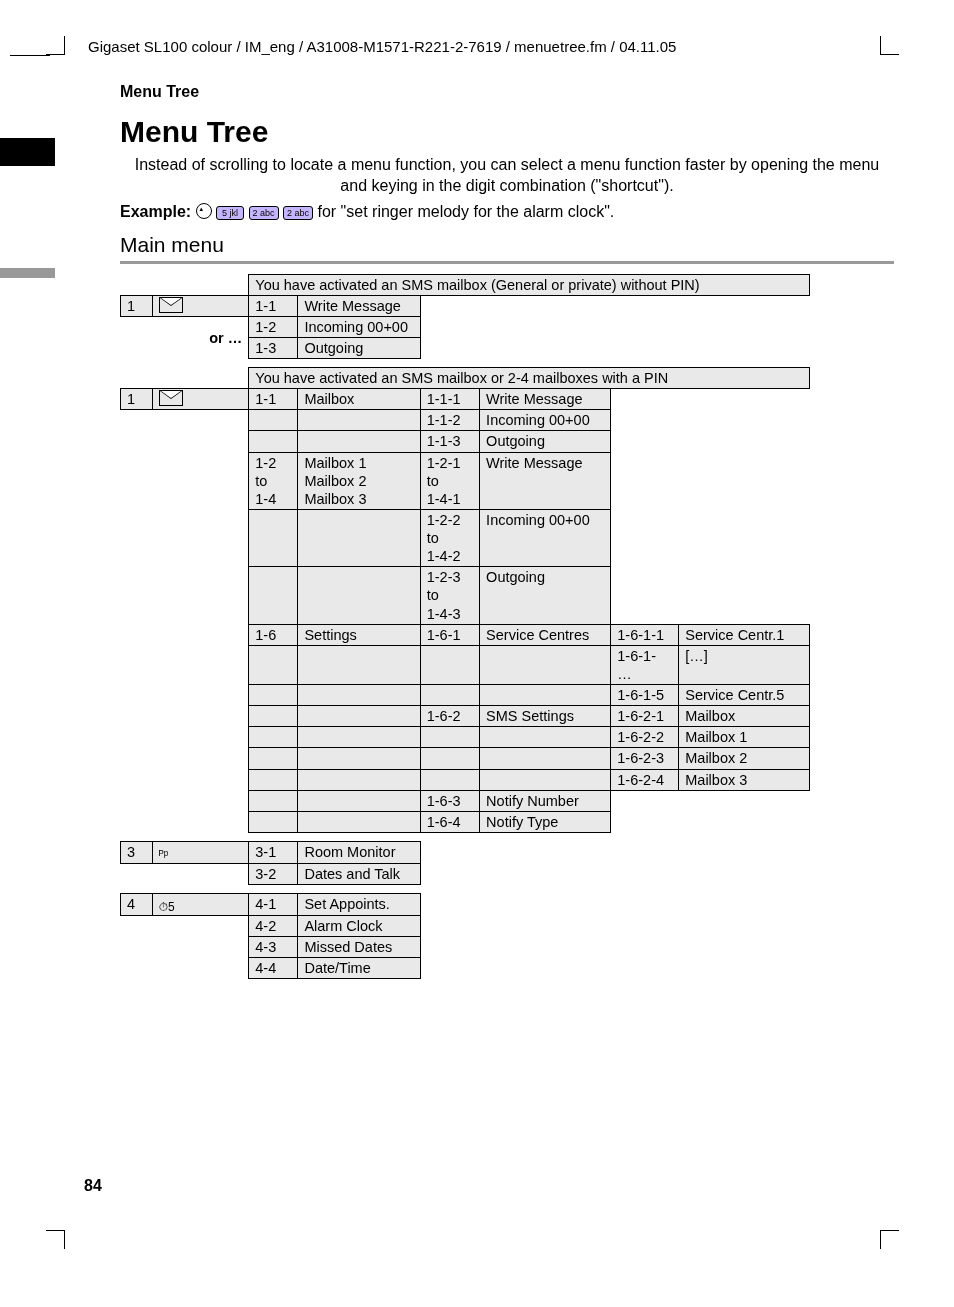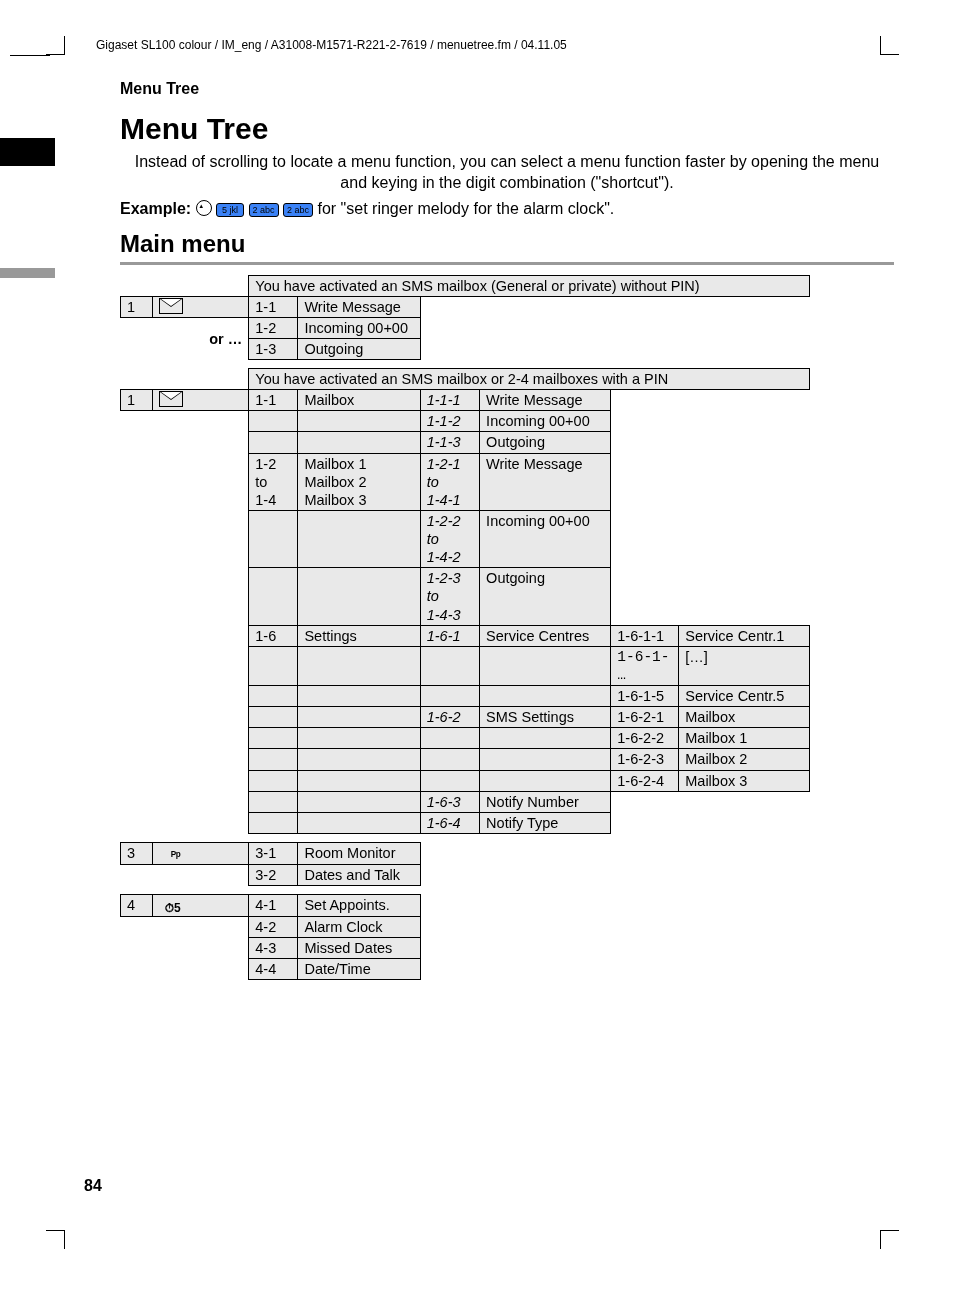--- a/index.html
+++ b/index.html
@@ -19,66 +19,66 @@
   }
   .crop-tl, .crop-tr, .crop-bl, .crop-br {
     position: absolute; width: 18px; height: 18px; 
   }
   .crop-tl { top: 36px; left: 46px; border-right: 1px solid #000; border-bottom: 1px solid #000; }
   .crop-tr { top: 36px; right: 55px; border-left: 1px solid #000; border-bottom: 1px solid #000; }
   .crop-tl2 { position:absolute; top:55px; left:10px; width:40px; border-top:1px solid #000;}
   .crop-bl { bottom: 58px; left: 46px; border-right: 1px solid #000; border-top: 1px solid #000; }
   .crop-br { bottom: 58px; right: 55px; border-left: 1px solid #000; border-top: 1px solid #000; }
   .header-line {
-     font-size: 12px;
-     margin-left: 36px;
+     font-size: 15px;
+     margin-left: 28px;
      margin-bottom: 28px;
   }
   .section-label {
     font-weight: bold;
     margin-left: 0px;
     margin-bottom: 14px;
   }
   .lead-bar-black {
     position: absolute; left: 0; width: 55px; height: 28px; background:#000;
   }
   .lead-bar-grey {
     position: absolute; left: 0; width: 55px; height: 10px; background:#999;
   }
   h1.title {
     font-size: 30px; font-weight: bold; margin: 0 0 6px 60px;
   }
   .content { margin-left: 60px; }
   .intro { line-height: 1.3; margin-bottom: 6px; text-align: center;}
   .example-line { margin-bottom: 12px;}
   .bold { font-weight: bold;}
-  h2.sub { font-size: 24px; font-weight: bold; margin: 8px 0 0 60px;}
+  h2.sub { font-size: 21px; font-weight: normal; margin: 8px 0 0 60px;}
   .hr-grey { border: none; border-top: 3px solid #999; margin: 4px 0 10px 0; width: 100%;}
   .key-icon {
     display:inline-block; border:1px solid #000; border-radius:3px;
     font-size:9px; padding:0 3px; line-height:12px; vertical-align: 1px;
-    min-width: 20px; text-align:center; background:#3b82f6;
+    min-width: 20px; text-align:center; background:#c4b5fd;
   }
   .nav-ico { 
     display:inline-block; width:14px; height:14px; border:1px solid #000; border-radius:50%;
     vertical-align:-2px; position:relative; font-size:8px; text-align:center; line-height:13px;
   }
   .nav-ico::before { content:"▴"; position:absolute; left:3px; top:-2px; font-size:7px;}
   .msg-icon {
     display:inline-block; width:22px; height:14px; border:1px solid #000; position:relative; vertical-align:-2px;
   }
   .msg-icon::before{
     content:""; position:absolute; left:0; top:0; width:0; height:0;
     border-left:11px solid transparent; border-right:11px solid transparent; border-top:8px solid #000;
   }
   .msg-icon::after{
     content:""; position:absolute; left:1px; top:0; width:0; height:0;
     border-left:10px solid transparent; border-right:10px solid transparent; border-top:7px solid #fff;
   }
-  .baby-icon, .clock-icon { display:inline-block; width:22px; height:14px; vertical-align:-2px; position:relative; font-size:12px; line-height:14px; text-align:right;font-weight:bold;}
+  .baby-icon, .clock-icon { display:inline-block; width:22px; height:14px; vertical-align:-2px; position:relative; font-size:12px; line-height:14px; text-align:left;}
   
   table.menu {
     border-collapse: collapse;
     width: 690px;
     font-size: 14.5px;
     margin-left: 0;
   }
   table.menu td, table.menu th {
     border: 1px solid #000;
     padding: 1px 6px 1px 6px;
@@ -88,21 +88,21 @@
     font-weight: normal;
     line-height: 1.25;
     white-space: nowrap;
   }
   td.nb, th.nb { border: none !important; background: transparent !important;}
   th.hdr { font-weight: bold; }
   td.c0 { width: 20px; text-align:center;}
   td.c1 { width: 90px; }
   td.c2 { width: 38px;}
   td.c3 { width: 110px;}
-  td.c4 { width: 48px; font-style: italic;}
+  td.c4 { width: 48px;}
   td.c5 { width: 120px;}
   td.c6 { width: 56px;}
   td.c7 { width: 120px; margin-left: 23px;}
   .pgnum { position:absolute; bottom: 112px; left: 84px; font-weight:bold;}
   .spacer-row td { height: 6px; padding:0;}
 </style>
 </head>
 <body>
 
 <div class="page">
@@ -258,21 +258,21 @@
         <td class="c6">1-6-1-1</td>
         <td class="c7">Service Centr.1</td>
       </tr>
       <tr>
         <td class="nb c0"></td>
             <td class="nb c1"></td>
         <td class="c2"></td>
             <td class="c3"></td>
         <td class="c4"></td>
             <td class="c5"></td>
-        <td class="c6" style="white-space:pre-line;font-family:Liberation Mono, monospace;">1-6-1-
+        <td class="c6" style="white-space:pre-line;">1-6-1-
 …</td>
         <td class="c7">[…]</td>
       </tr>
       <tr>
         <td class="nb c0"></td>
             <td class="nb c1"></td>
         <td class="c2"></td>
             <td class="c3"></td>
         <td class="c4"></td>
             <td class="c5"></td>

